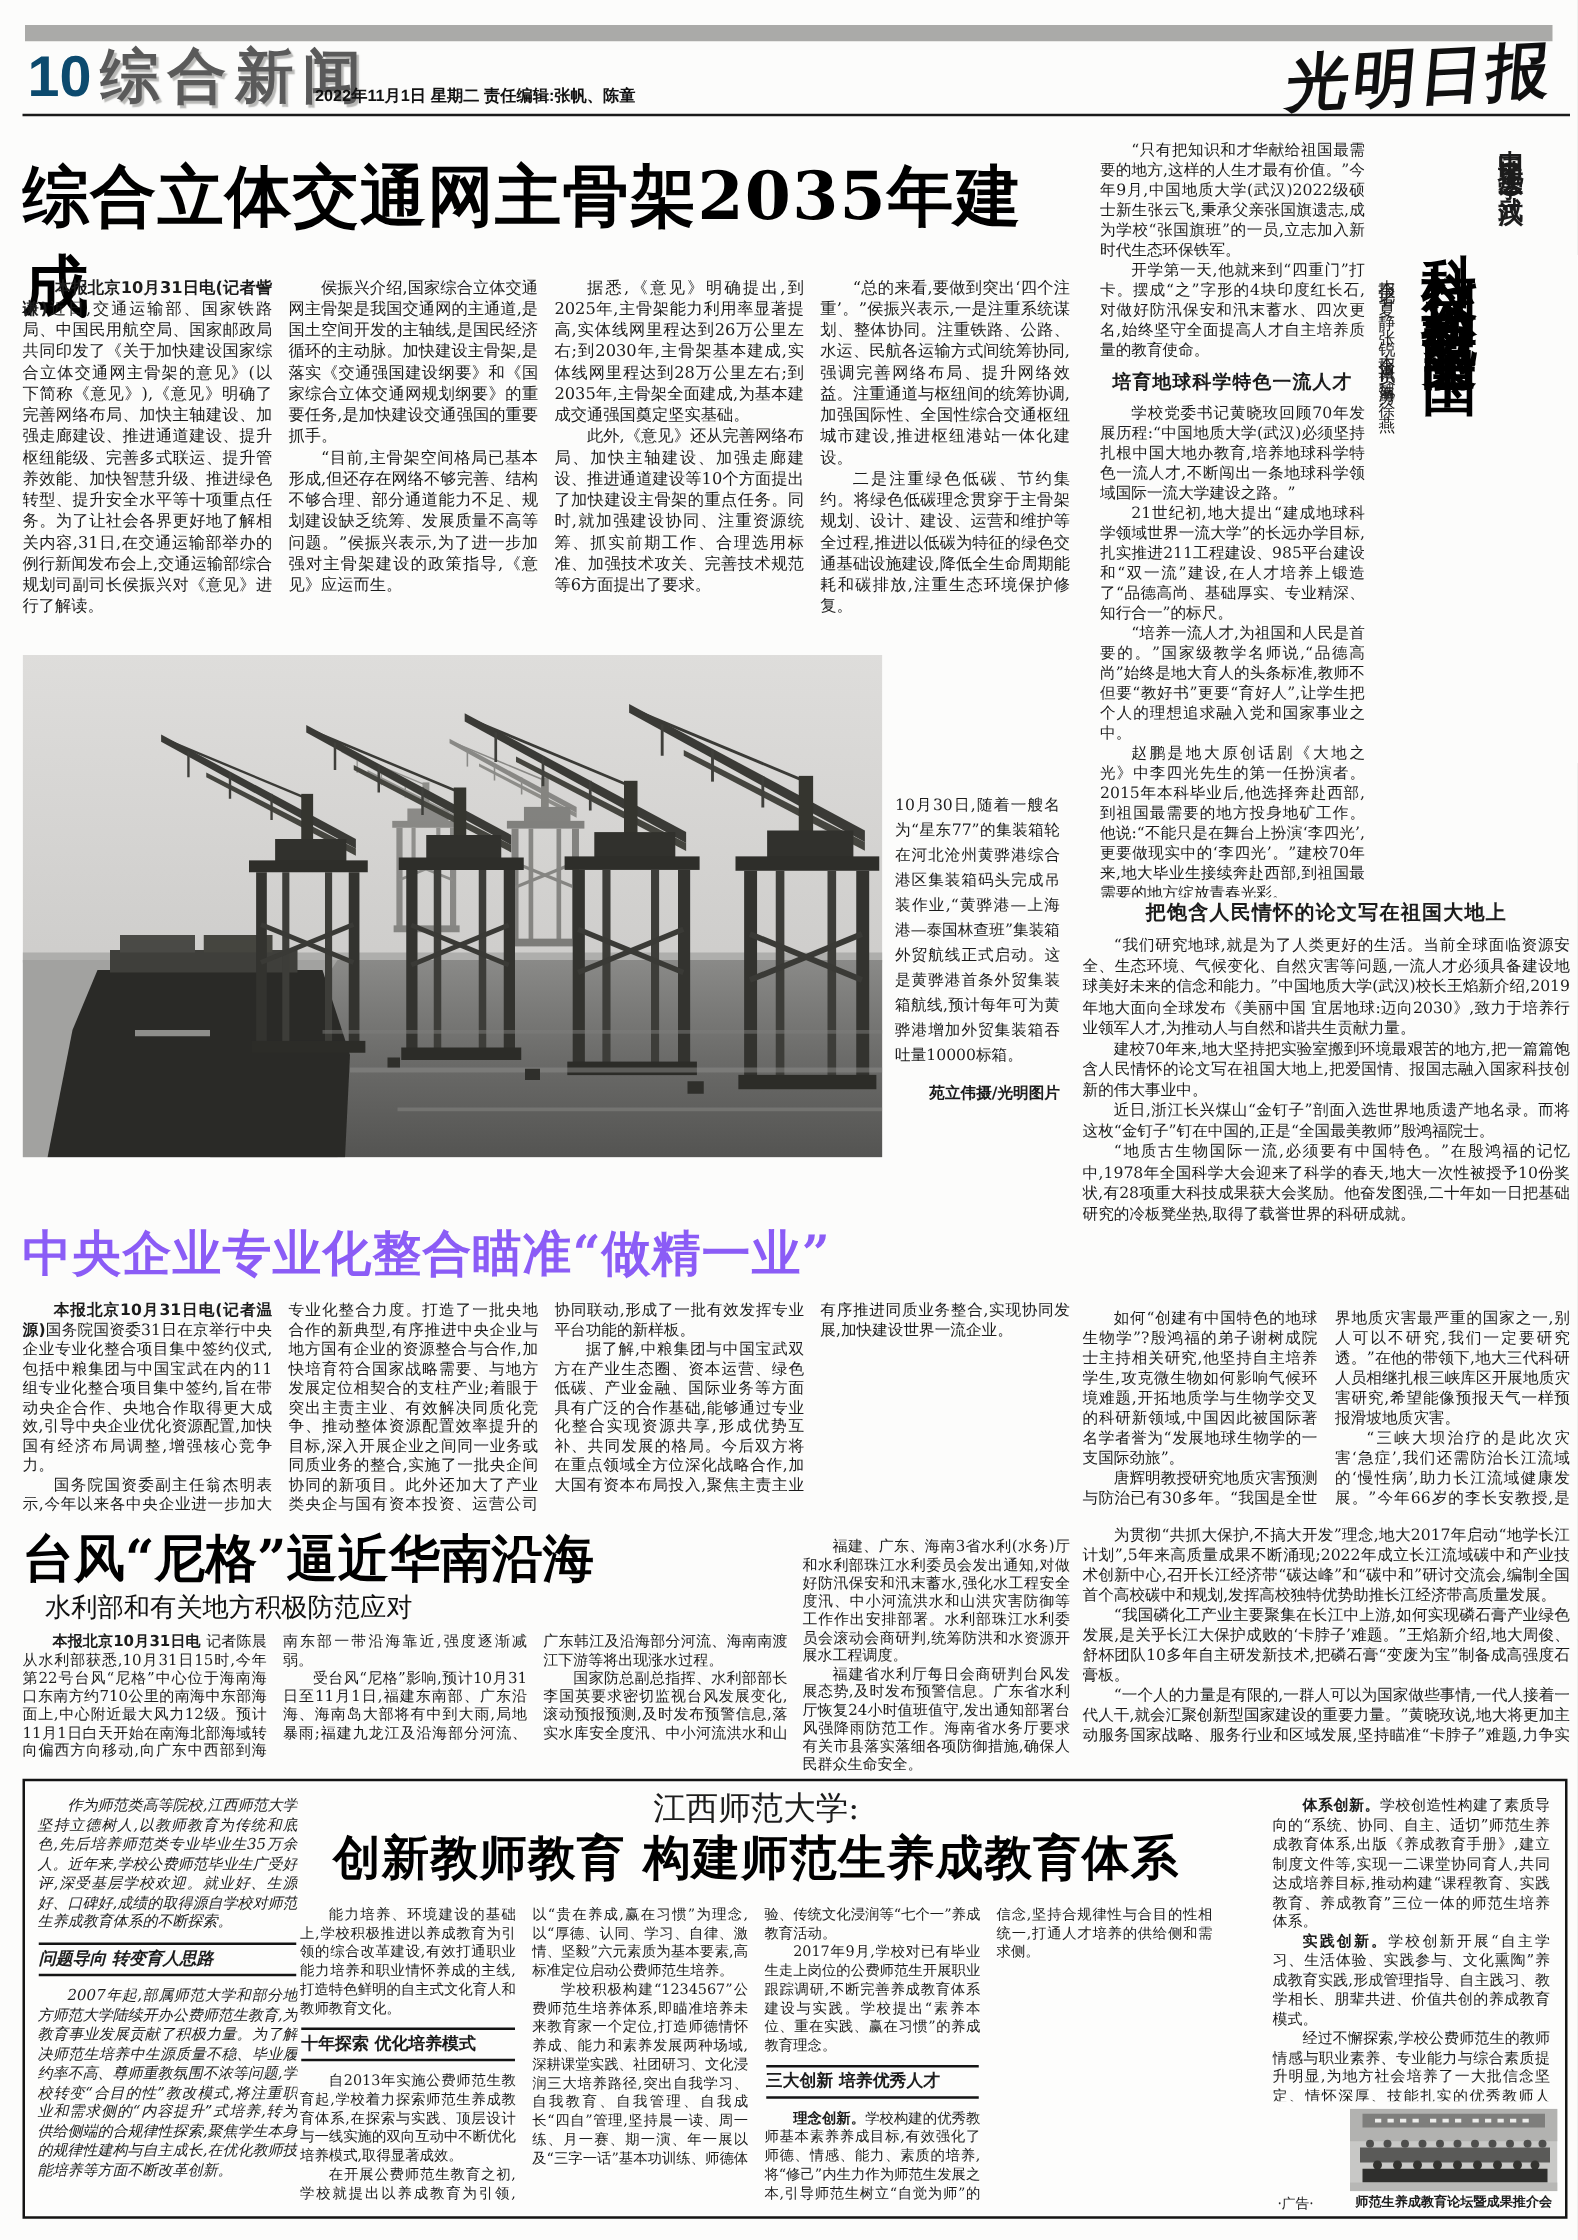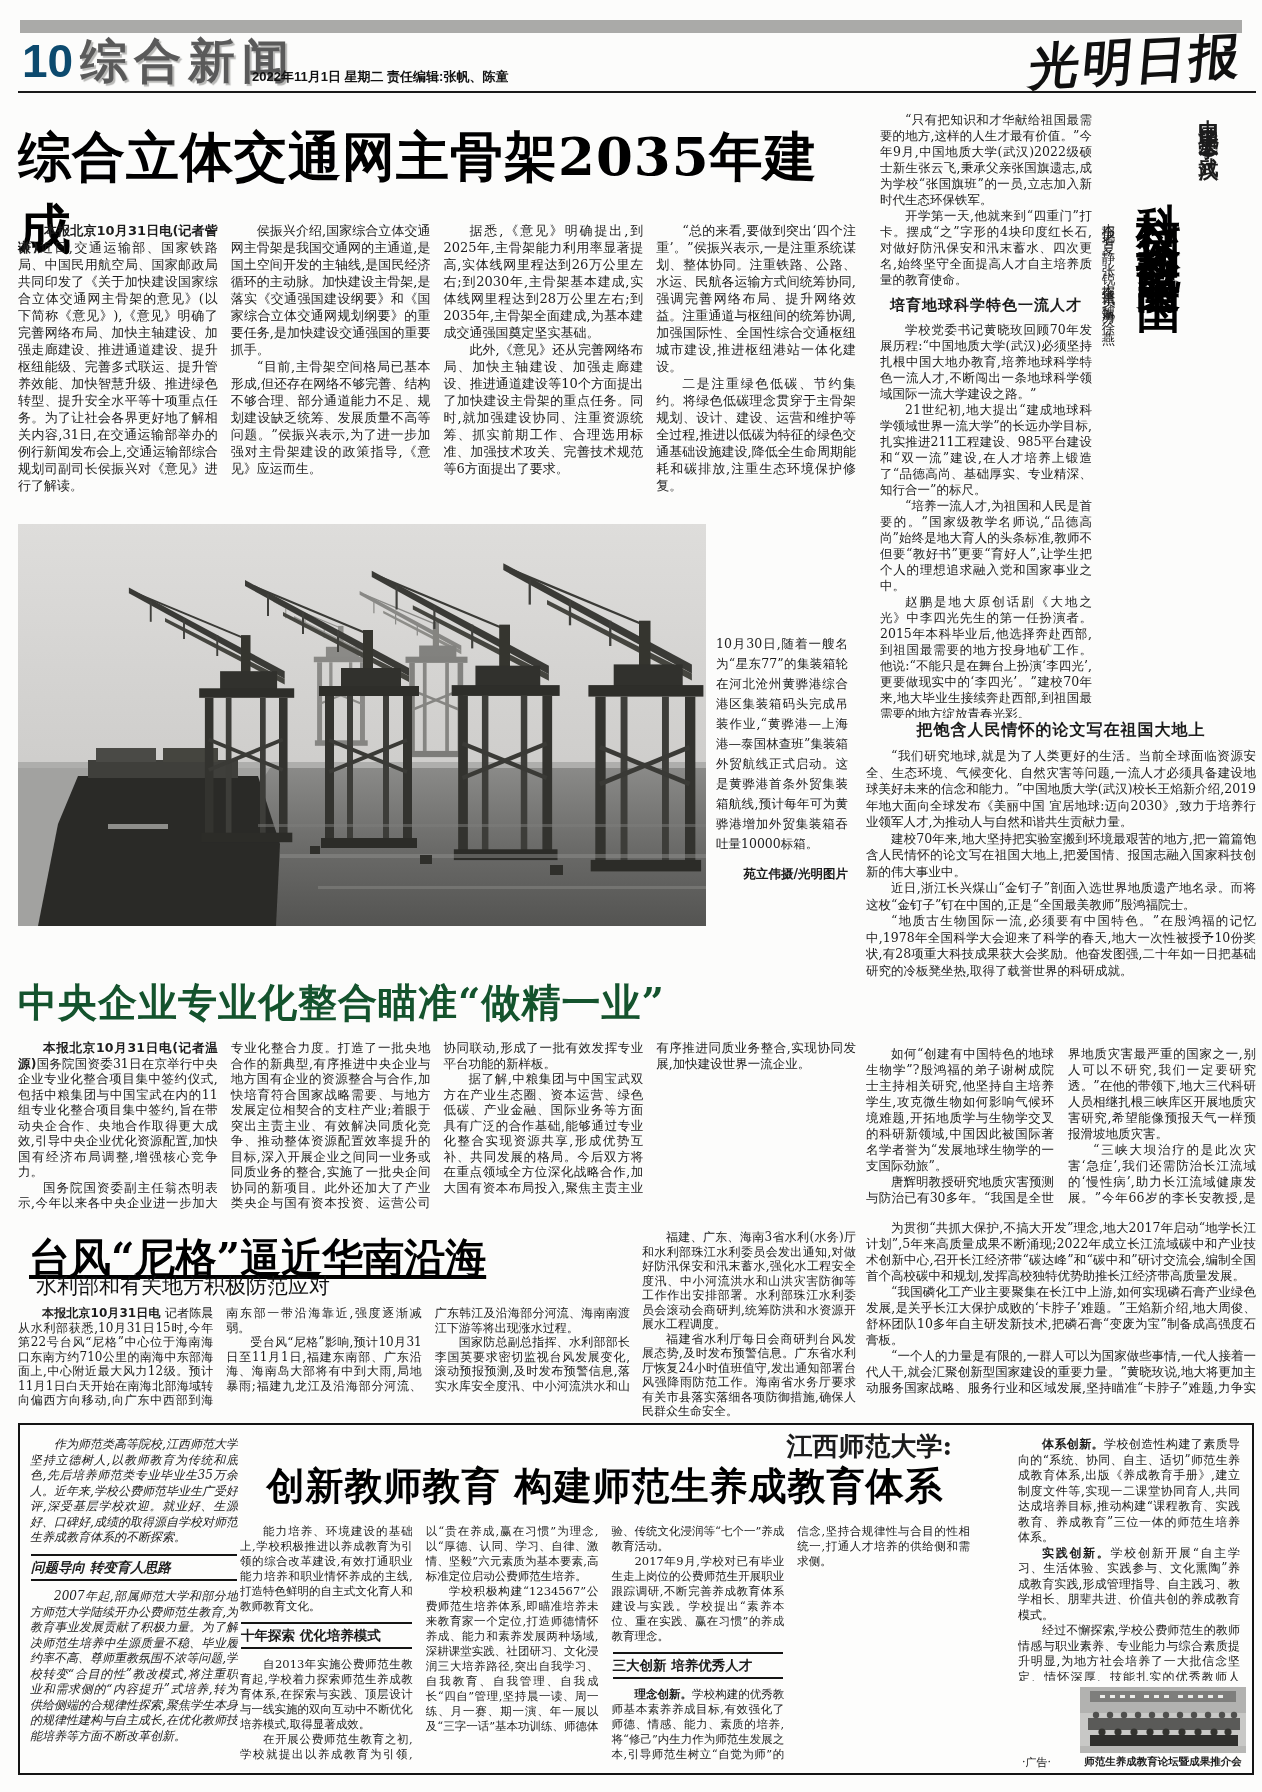--- a/index.html
+++ b/index.html
@@ -32,33 +32,33 @@
   .vert{writing-mode:vertical-rl;}
   .uni-kicker{left:1196px;top:104px;height:330px;font-size:20px;font-weight:bold;letter-spacing:4px;}
   .uni-headline-v{left:1130px;top:168px;height:548px;font-size:44px;font-weight:bold;letter-spacing:10px;color:#000;}
   .uni-bylines{left:1100px;top:212px;height:470px;font-size:13.5px;letter-spacing:3px;}
   .uni-subhead2{left:866px;top:720px;width:390px;text-align:center;font-weight:bold;font-size:16px;letter-spacing:1px;}
   .uni-wideA{left:866px;top:748px;width:390px;height:294px;font-size:12.5px;line-height:16.5px;overflow:hidden;}
   .uni-twocol{left:866px;top:1046px;width:390px;height:168px;column-count:2;column-gap:14px;column-fill:auto;
               font-size:12.5px;line-height:16px;overflow:hidden;}
   .uni-wideB{left:866px;top:1220px;width:390px;height:174px;font-size:12.5px;line-height:16px;overflow:hidden;}
   
-  .soe-headline{left:18px;top:976px;width:720px;font-size:39px;font-weight:bold;letter-spacing:1px;color:#14532d;}
+  .soe-headline{left:18px;top:976px;width:720px;font-size:39px;font-weight:bold;letter-spacing:1px;color:#8b5cf6;}
   .soe-cols{left:18px;top:1040px;width:838px;height:176px;column-count:4;column-gap:13px;column-fill:auto;
             font-size:12.5px;line-height:15.5px;overflow:hidden;}
   
   .ty-headline{left:18px;top:1220px;width:620px;font-size:41px;font-weight:bold;color:#000;}
   .ty-subhead{left:36px;top:1272px;width:500px;font-size:21px;color:#111;}
   .ty-cols{left:18px;top:1306px;width:612px;height:112px;column-count:3;column-gap:13px;column-fill:auto;
            font-size:12px;line-height:14.5px;overflow:hidden;}
   .ty-col4{left:642px;top:1230px;width:214px;height:190px;font-size:12px;line-height:14.5px;overflow:hidden;}
   
   .adbox{left:18px;top:1423px;width:1232px;height:348px;border:2px solid #141414;background:#fdfdfc;}
   .ad-intro{left:30px;top:1437px;width:208px;height:326px;font-size:12px;line-height:15.5px;overflow:hidden;font-style:italic;}
-  .ad-school{left:258px;top:1429px;width:694px;text-align:right;font-size:26px;font-weight:bold;}
+  .ad-school{left:258px;top:1429px;width:694px;text-align:center;font-size:26px;font-weight:normal;}
   .ad-headline{left:240px;top:1461px;width:730px;text-align:center;font-size:38px;font-weight:bold;letter-spacing:1px;color:#000;}
   .ad-cols{left:240px;top:1524px;width:730px;height:238px;column-count:4;column-gap:13px;column-fill:auto;
            font-size:11.5px;line-height:15px;overflow:hidden;}
   .ad-right{left:1018px;top:1437px;width:222px;height:244px;font-size:12px;line-height:15.5px;overflow:hidden;}
   .ad-photo{left:1080px;top:1687px;width:166px;height:66px;}
   .ad-photo-caption{left:1080px;top:1755px;width:166px;font-size:10.5px;font-weight:bold;text-align:center;}
   .ad-mark{left:1022px;top:1755px;font-size:11px;color:#222;}
 </style>
 </head>
 <body>
@@ -173,21 +173,21 @@
       <p class="para">“一个人的力量是有限的,一群人可以为国家做些事情,一代人接着一代人干,就会汇聚创新型国家建设的重要力量。”黄晓玫说,地大将更加主动服务国家战略、服务行业和区域发展,坚持瞄准“卡脖子”难题,力争实现更多“0到1”突破,为美丽中国建设贡献地大智慧和地大力量。</p>
     </div>
 
   <h2 class="abs soe-headline" style="margin:0;">中央企业专业化整合瞄准“做精一业”</h2>
   <div class="abs soe-cols">
       <p class="para"><b>本报北京10月31日电(记者温源)</b>国务院国资委31日在京举行中央企业专业化整合项目集中签约仪式,包括中粮集团与中国宝武在内的11组专业化整合项目集中签约,旨在带动央企合作、央地合作取得更大成效,引导中央企业优化资源配置,加快国有经济布局调整,增强核心竞争力。</p>
       <p class="para">国务院国资委副主任翁杰明表示,今年以来各中央企业进一步加大专业化整合力度。打造了一批央地合作的新典型,有序推进中央企业与地方国有企业的资源整合与合作,加快培育符合国家战略需要、与地方发展定位相契合的支柱产业;着眼于突出主责主业、有效解决同质化竞争、推动整体资源配置效率提升的目标,深入开展企业之间同一业务或同质业务的整合,实施了一批央企间协同的新项目。此外还加大了产业类央企与国有资本投资、运营公司协同联动,形成了一批有效发挥专业平台功能的新样板。</p>
       <p class="para">据了解,中粮集团与中国宝武双方在产业生态圈、资本运营、绿色低碳、产业金融、国际业务等方面具有广泛的合作基础,能够通过专业化整合实现资源共享,形成优势互补、共同发展的格局。今后双方将在重点领域全方位深化战略合作,加大国有资本布局投入,聚焦主责主业有序推进同质业务整合,实现协同发展,加快建设世界一流企业。</p>
     </div>
 
-  <h2 class="abs ty-headline" style="margin:11px;text-decoration:underline;">台风“尼格”逼近华南沿海</h2>
+  <h2 class="abs ty-headline" style="margin:0;">台风“尼格”逼近华南沿海</h2>
   <div class="abs ty-subhead">水利部和有关地方积极防范应对</div>
   <div class="abs ty-cols">
       <p class="para"><b>本报北京10月31日电 </b>记者陈晨从水利部获悉,10月31日15时,今年第22号台风“尼格”中心位于海南海口东南方约710公里的南海中东部海面上,中心附近最大风力12级。预计11月1日白天开始在南海北部海域转向偏西方向移动,向广东中西部到海南东部一带沿海靠近,强度逐渐减弱。</p>
       <p class="para">受台风“尼格”影响,预计10月31日至11月1日,福建东南部、广东沿海、海南岛大部将有中到大雨,局地暴雨;福建九龙江及沿海部分河流、广东韩江及沿海部分河流、海南南渡江下游等将出现涨水过程。</p>
       <p class="para">国家防总副总指挥、水利部部长李国英要求密切监视台风发展变化,滚动预报预测,及时发布预警信息,落实水库安全度汛、中小河流洪水和山洪灾害防御等措施,确保人民群众生命安全。</p>
     </div>
   <div class="abs ty-col4">
       <p class="para">福建、广东、海南3省水利(水务)厅和水利部珠江水利委员会发出通知,对做好防汛保安和汛末蓄水,强化水工程安全度汛、中小河流洪水和山洪灾害防御等工作作出安排部署。水利部珠江水利委员会滚动会商研判,统筹防洪和水资源开展水工程调度。</p>
       <p class="para">福建省水利厅每日会商研判台风发展态势,及时发布预警信息。广东省水利厅恢复24小时值班值守,发出通知部署台风强降雨防范工作。海南省水务厅要求有关市县落实落细各项防御措施,确保人民群众生命安全。</p>
     </div>

